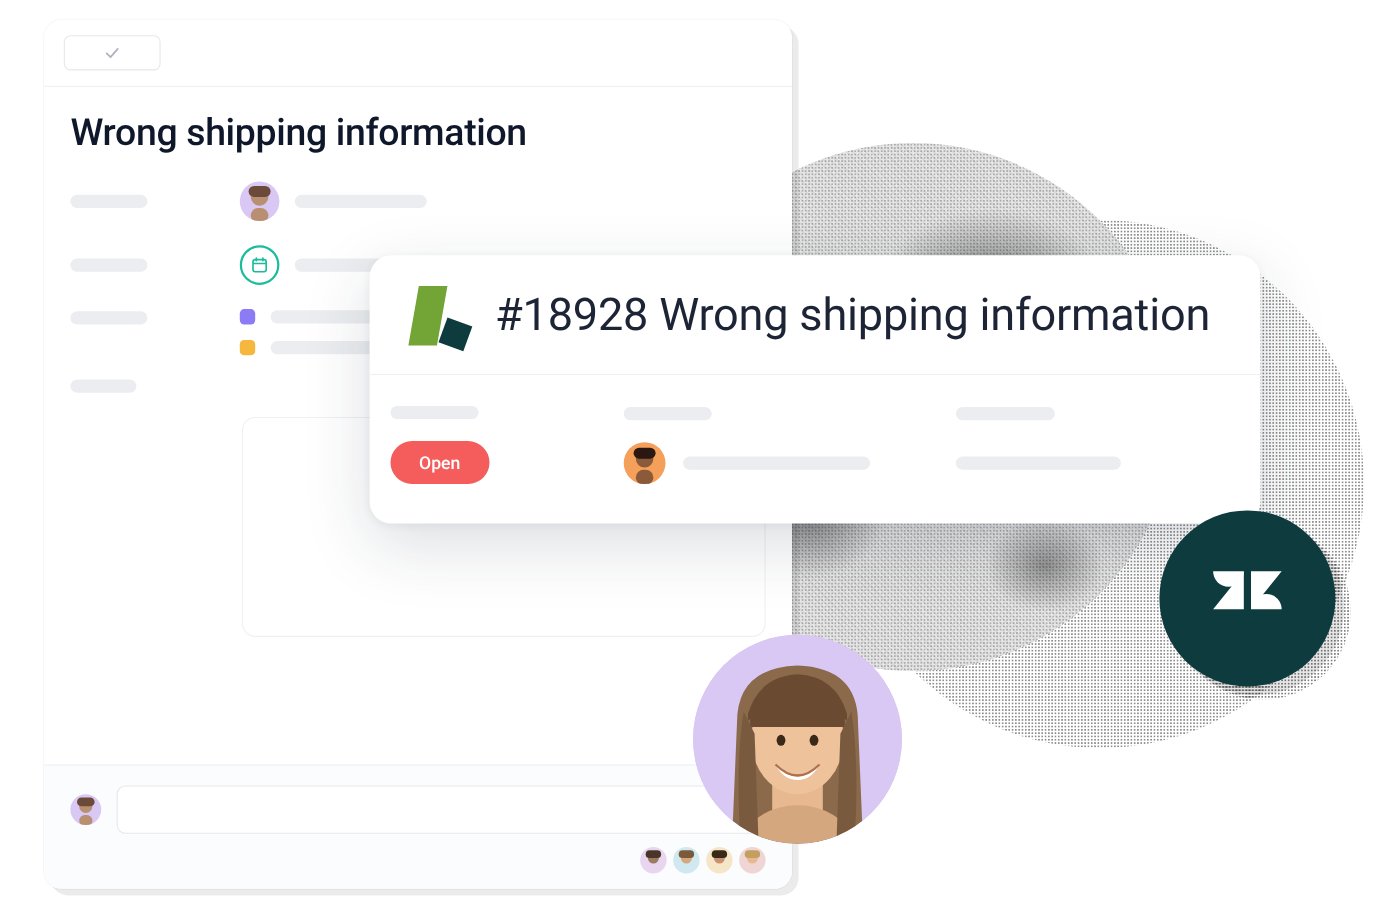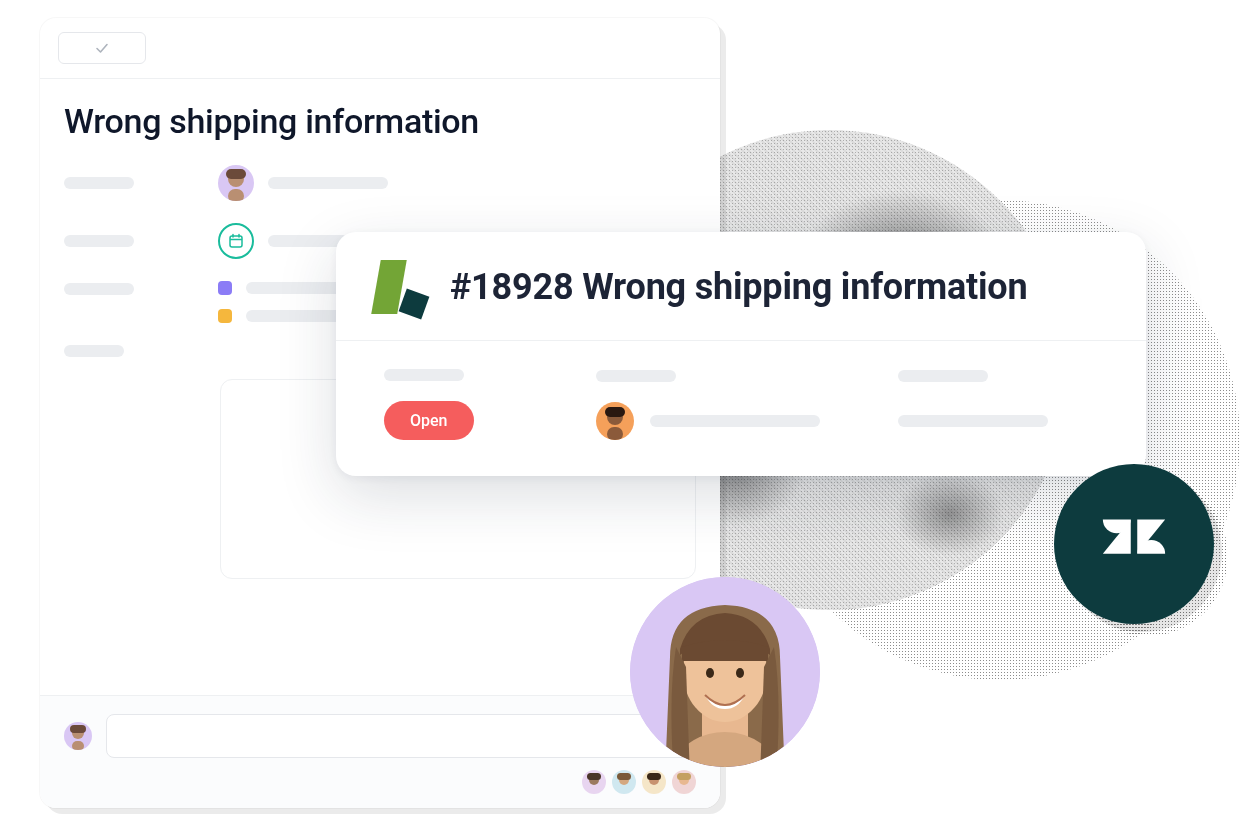--- a/index.html
+++ b/index.html
@@ -231,28 +231,28 @@
     }
     .brand-dark {
       width: 24px;
       height: 24px;
       background: #0d3b3e;
       transform: rotate(20deg);
       margin-left: -2px;
       margin-bottom: -2px;
     }
     .ticket-title {
-      font-size: 36px;
-      font-weight: 700;
+      font-size: 41px;
+      font-weight: 400;
       color: #1d2436;
       letter-spacing: -0.2px;
     }
     .ticket-divider { height: 1px; background: #eef0f2; }
     .ticket-body {
-      padding: 28px 40px 36px 48px;
+      padding: 28px 40px 36px 19px;
     }
     .ticket-cols {
       display: grid;
       grid-template-columns: 180px 270px 1fr;
       gap: 32px;
       align-items: center;
     }
     .ticket-col { display: flex; flex-direction: column; gap: 20px; }
     .status-pill {
       display: inline-flex;

